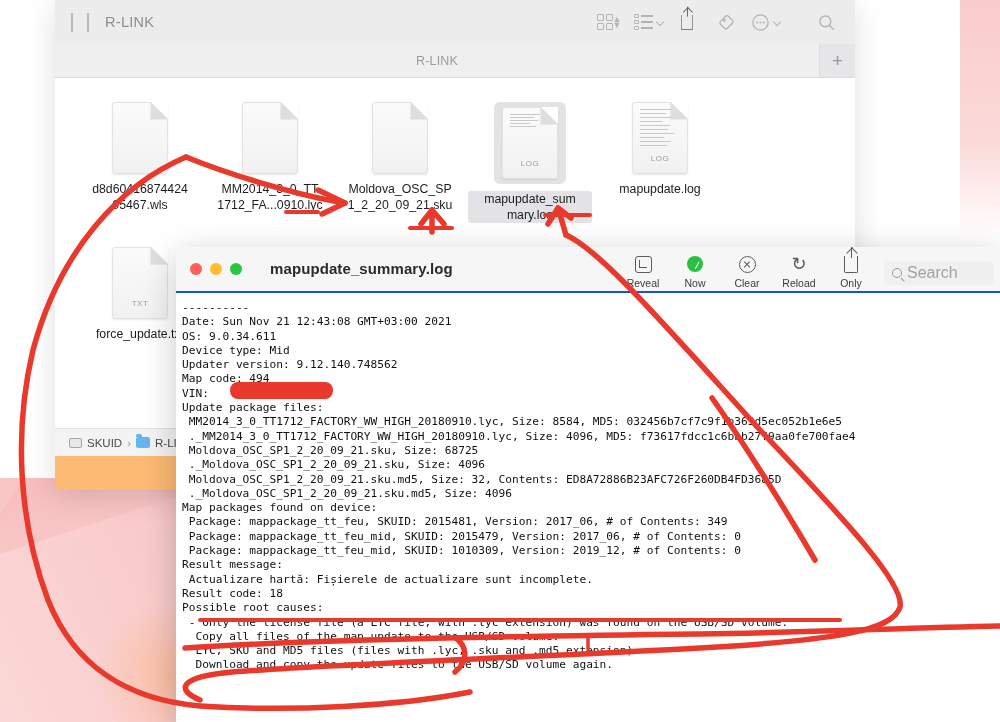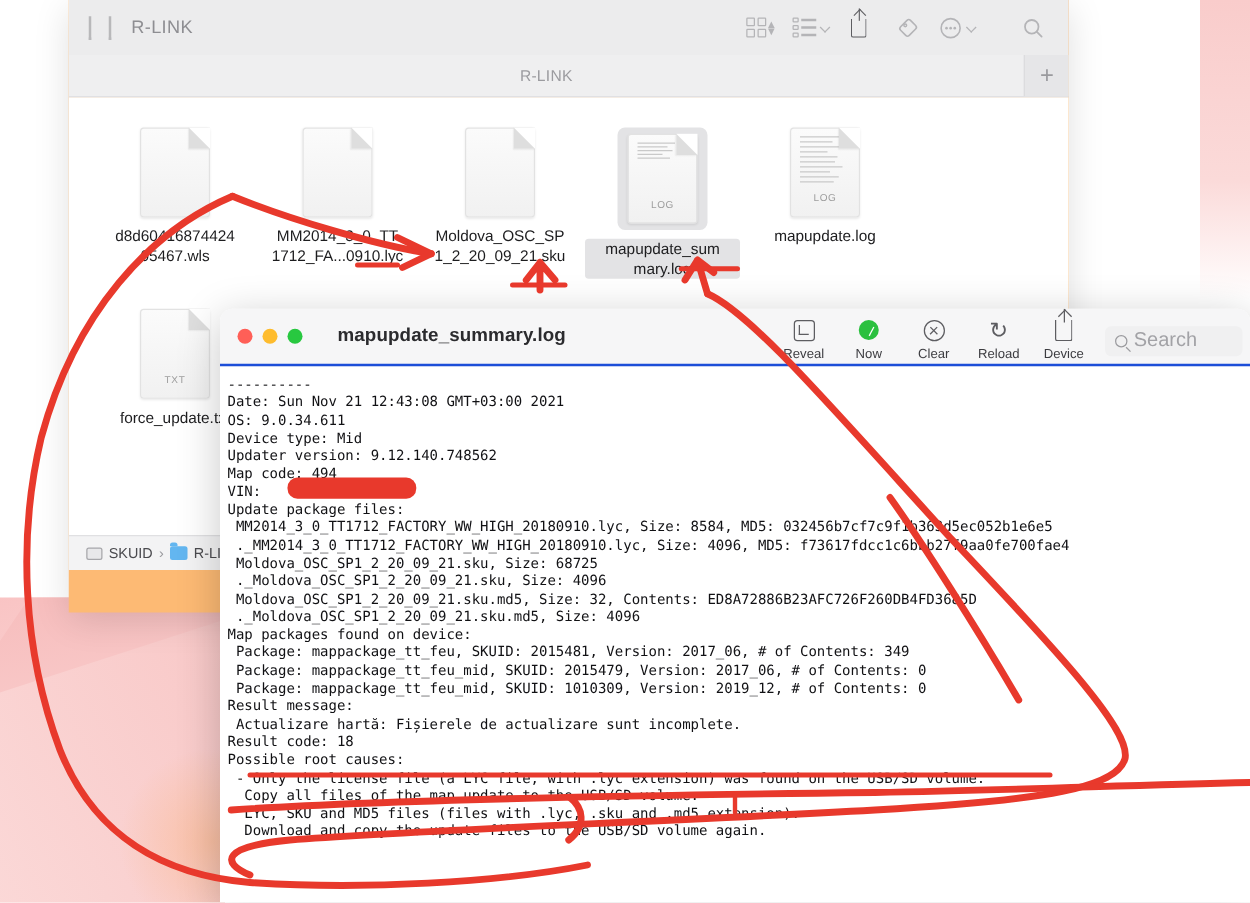--- a/index.html
+++ b/index.html
@@ -375,21 +375,21 @@
         <span class="lbl">Clear</span>
       </div>
       <div class="ql-tool">
         <span class="glyph reload-ico">↻</span>
         <span class="lbl">Reload</span>
       </div>
       <div class="ql-tool">
         <span class="glyph">
             <span class="share-ico"></span>
           </span>
-        <span class="lbl">Device</span>
+        <span class="lbl">Only</span>
       </div>
       <div class="ql-search">
         <span class="mag"></span>
         <span class="ph">Search</span>
       </div>
     </div>
   </div>
 
   <div class="ql-body">----------
 Date: Sun Nov 21 12:43:08 GMT+03:00 2021

